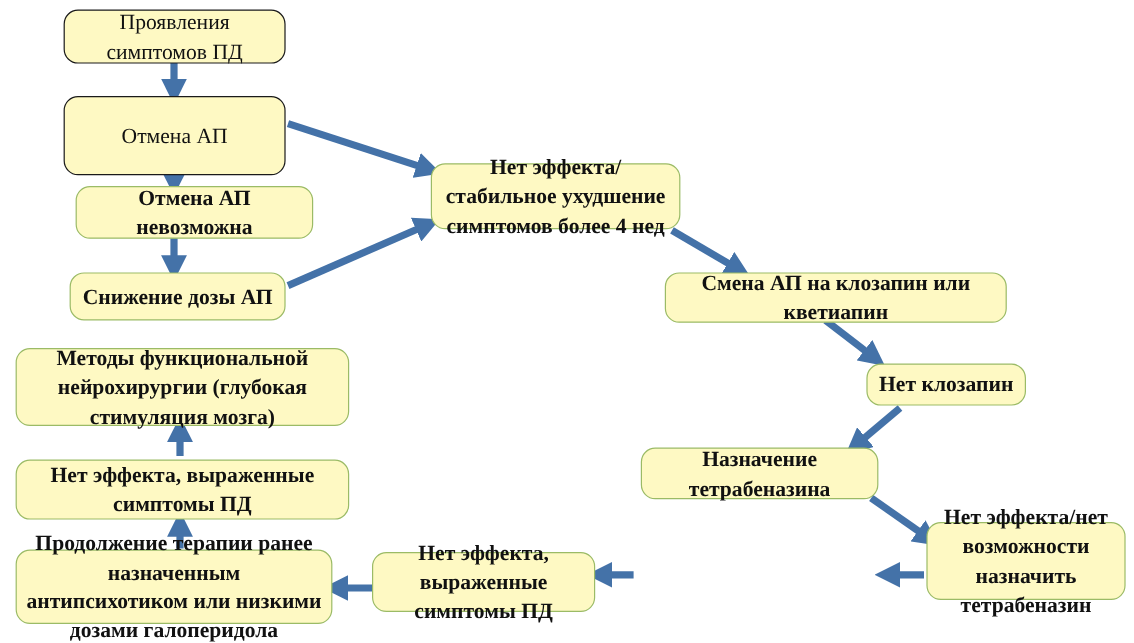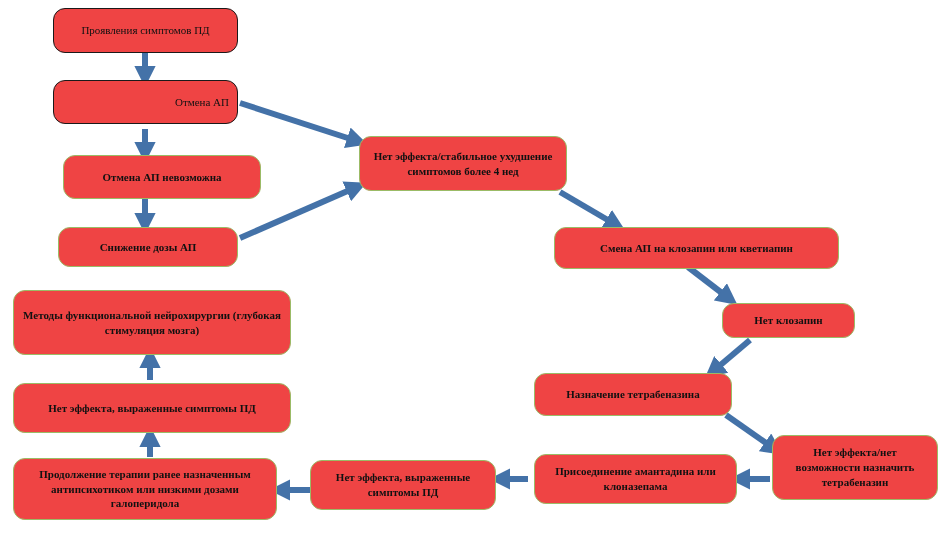--- a/index.html
+++ b/index.html
@@ -16,25 +16,25 @@
     overflow: hidden;
   }
   .node {
     position: absolute;
     box-sizing: border-box;
     display: flex;
     align-items: center;
     justify-content: center;
     text-align: center;
     border-radius: 12px;
-    font-size: 11px;
+    font-size: 18px;
     line-height: 1.35;
     color: #111111;
     padding: 3px 8px;
-    background: #ef4444;
+    background: #fef9c3;
     z-index: 3;
   }
   .node.black {
     border: 1.2px solid #1a1a1a;
   }
   .node.green {
     border: 1.2px solid #9bbb66;
     font-weight: bold;
   }
   .node .label {
@@ -94,21 +94,21 @@
 
     <line class="arrow-line" x1="150" y1="457" x2="150" y2="434" marker-end="url(#ah)"></line>
 
     <line class="arrow-line" x1="150" y1="380" x2="150" y2="355" marker-end="url(#ah)"></line>
   </svg>
 
   <div class="node black" style="left:53px; top:8px; width:185px; height:45px;">
     <span class="label">Проявления симптомов ПД</span>
   </div>
 
-  <div class="node black" style="left:53px; top:80px; width:185px; height:44px;text-align:right;">
+  <div class="node black" style="left:53px; top:80px; width:185px; height:66px;">
     <span class="label">Отмена АП</span>
   </div>
 
   <div class="node green" style="left:63px; top:155px; width:198px; height:44px;">
     <span class="label">Отмена АП невозможна</span>
   </div>
 
   <div class="node green" style="left:58px; top:227px; width:180px; height:40px;align-items:center;">
     <span class="label">Снижение дозы АП</span>
   </div>
@@ -126,23 +126,20 @@
   </div>
 
   <div class="node green" style="left:534px; top:373px; width:198px; height:43px;">
     <span class="label">Назначение тетрабеназина</span>
   </div>
 
   <div class="node green" style="left:772px; top:435px; width:166px; height:65px;">
     <span class="label">Нет эффекта/нет возможности назначить тетрабеназин</span>
   </div>
 
-  <div class="node green" style="left:534px; top:454px; width:203px; height:50px;">
-    <span class="label">Присоединение амантадина или клоназепама</span>
-  </div>
 
   <div class="node green" style="left:310px; top:460px; width:186px; height:50px;">
     <span class="label">Нет эффекта, выраженные симптомы ПД</span>
   </div>
 
   <div class="node green" style="left:13px; top:458px; width:264px; height:62px;">
     <span class="label">Продолжение терапии ранее назначенным антипсихотиком или низкими дозами галоперидола</span>
   </div>
 
   <div class="node green" style="left:13px; top:383px; width:278px; height:50px;">

